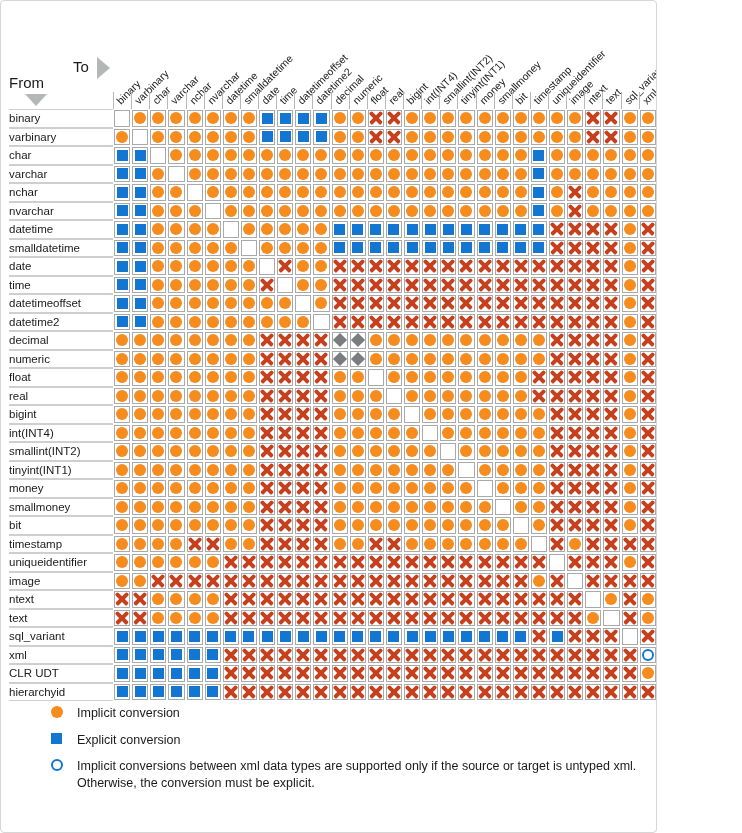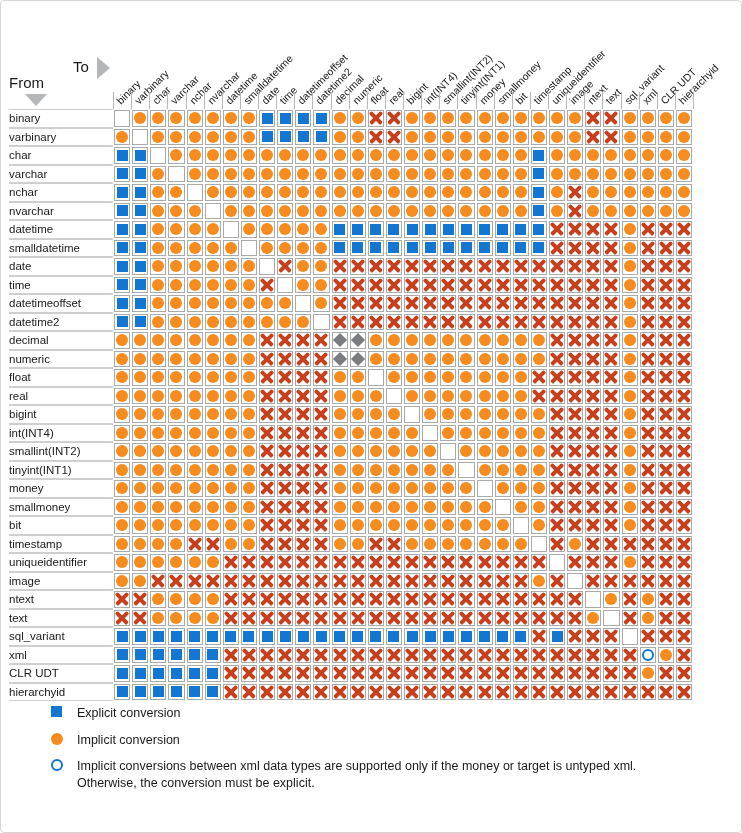--- a/index.html
+++ b/index.html
@@ -1,20 +1,20 @@
 <!DOCTYPE html>
 <html style="--blue: #1377d2; --orange: #f68b1e; --red: #c7401d; --gray: #7a7c7f;"><head>
 <meta charset="utf-8">
 <style>
   :root{
     --blue:#1377d2; --orange:#f68b1e; --red:#c7401d; --gray:#7a7c7f;
     --grid:#aaaaaa; --labelline:#cfcfcf; --tri:#b4b6b8;
   }
   html,body{margin:0;padding:0;background:#fff;}
-  .page{position:relative;width:742px;height:833px;background:#fff;border:1px solid #d6d6d6;
+  .page{position:relative;width:657px;height:833px;background:#fff;border:1px solid #d6d6d6;
         border-radius:4px;box-sizing:border-box;overflow:hidden;
         font-family:"Liberation Sans","DejaVu Sans",sans-serif;color:#1a1a1a;}
   .to-label{position:absolute;left:72px;top:57px;font-size:15px;}
   .to-arrow{position:absolute;left:96px;top:56px;width:0;height:0;
             border-left:13px solid var(--tri);border-top:11px solid transparent;border-bottom:11px solid transparent;}
   .from-label{position:absolute;left:8px;top:73px;font-size:15px;}
   .from-arrow{position:absolute;left:24px;top:93px;width:0;height:0;
             border-top:12px solid var(--tri);border-left:11px solid transparent;border-right:11px solid transparent;}
   .col-header{position:absolute;height:13px;line-height:13px;font-size:10.5px;white-space:nowrap;
             transform:rotate(-45deg);transform-origin:0 100%;}
@@ -3164,37 +3164,37 @@
       <div class="mcell">
         <span class="sym-x"></span>
       </div>
       <div class="mcell">
         <span class="sym-x"></span>
       </div>
     </div>
   <div id="legend">
       <div class="legend-item">
         <span class="legend-icon">
+          <span class="sym-circle"></span>
+        </span>
+        <div class="legend-text">
+          <div>Implicit conversion</div>
+        </div>
+      </div>
+      <div class="legend-item">
+        <span class="legend-icon">
           <span class="sym-square"></span>
         </span>
         <div class="legend-text">
           <div>Explicit conversion</div>
         </div>
       </div>
       <div class="legend-item">
         <span class="legend-icon">
-          <span class="sym-circle"></span>
-        </span>
-        <div class="legend-text">
-          <div>Implicit conversion</div>
-        </div>
-      </div>
-      <div class="legend-item">
-        <span class="legend-icon">
           <span class="sym-open"></span>
         </span>
         <div class="legend-text">
-          <div>Implicit conversions between xml data types are supported only if the money or target is untyped xml.</div>
+          <div>Implicit conversions between xml data types are supported only if the source or target is untyped xml.</div>
           <div>Otherwise, the conversion must be explicit.</div>
         </div>
       </div>
     </div>
 </div>
 
 </body></html>

